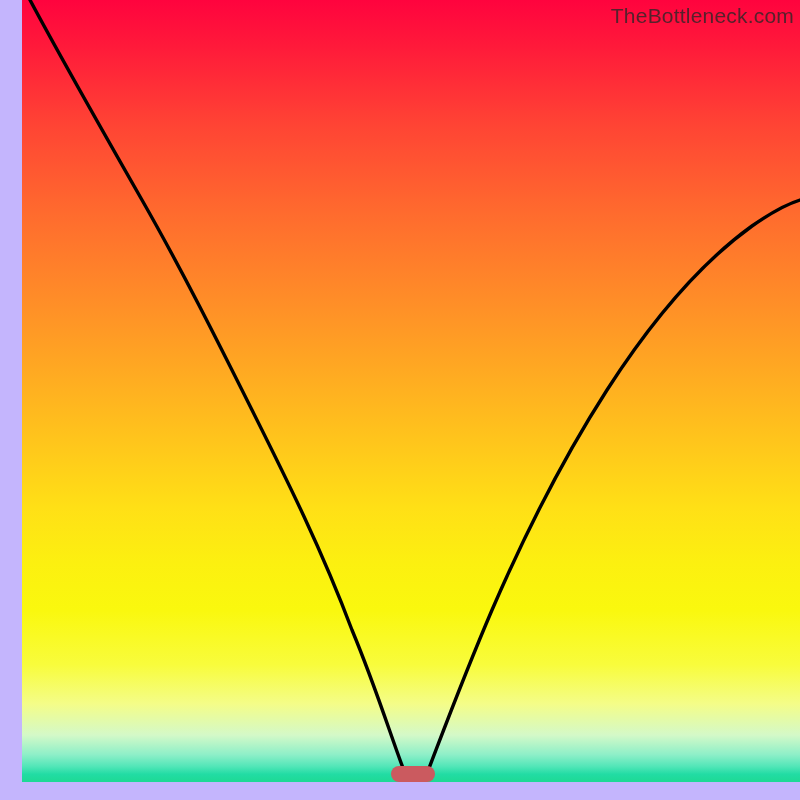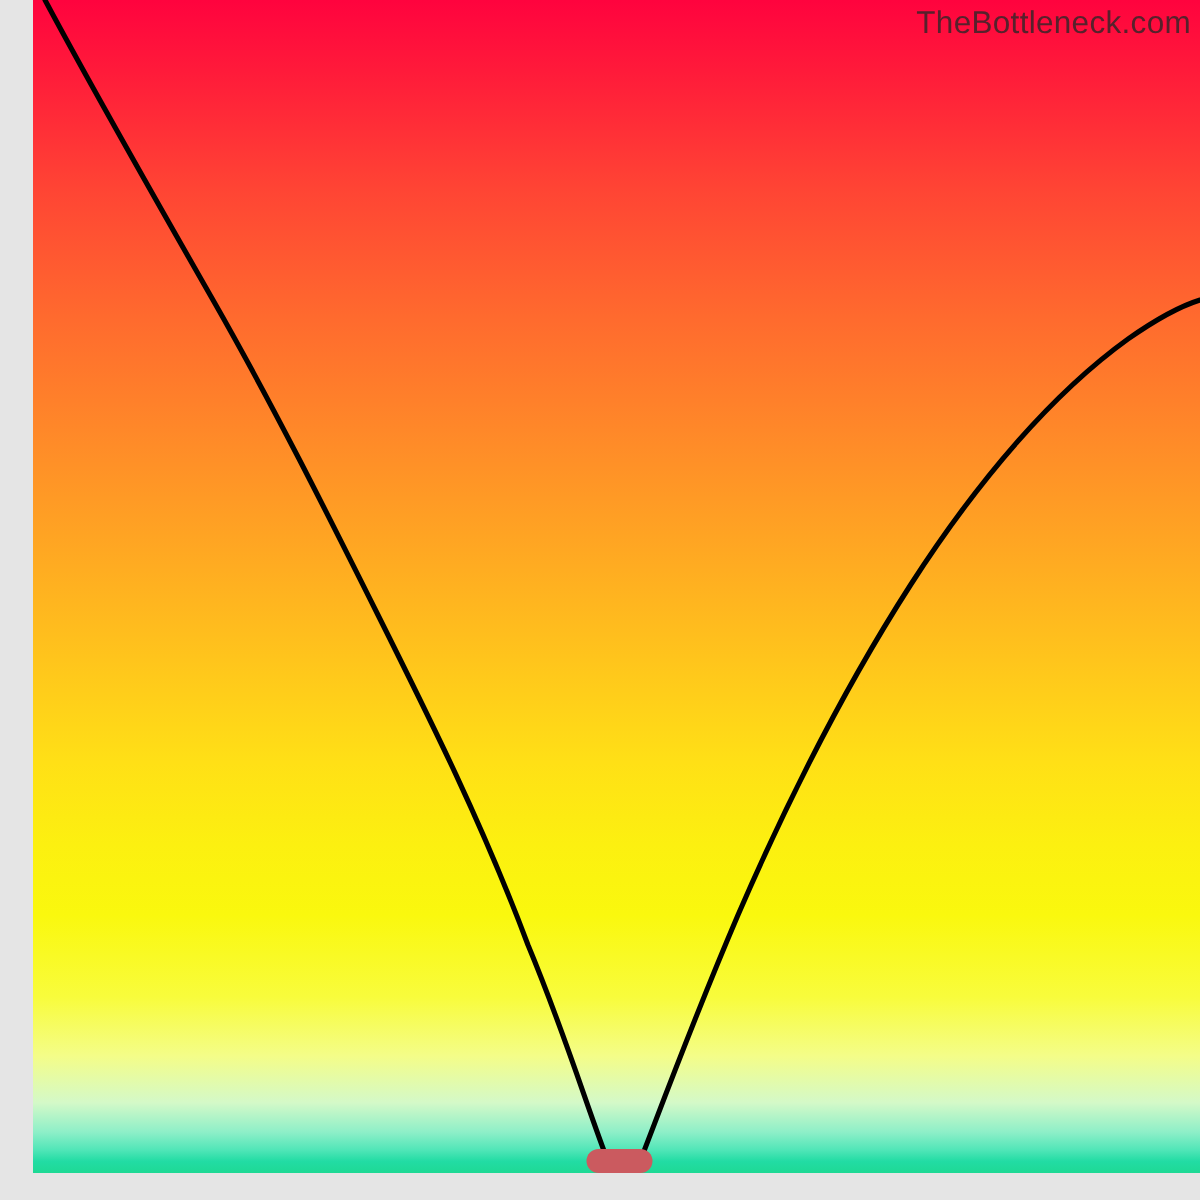--- a/index.html
+++ b/index.html
@@ -10,21 +10,21 @@
     background: #000;
     font-family: Arial, Helvetica, sans-serif;
     overflow: hidden;
   }
   .frame {
     position: absolute;
     top: 0;
     left: 0;
     width: 800px;
     height: 800px;
-    background: #e5e5e5;
+    background: #c4b5fd;
   }
   .plot-area {
     position: absolute;
     top: 0;
     left: 22px;
     width: 778px;
     height: 782px;
     background: linear-gradient(to bottom,
         #ff033e 0%,
         #ff1a3a 6%,

